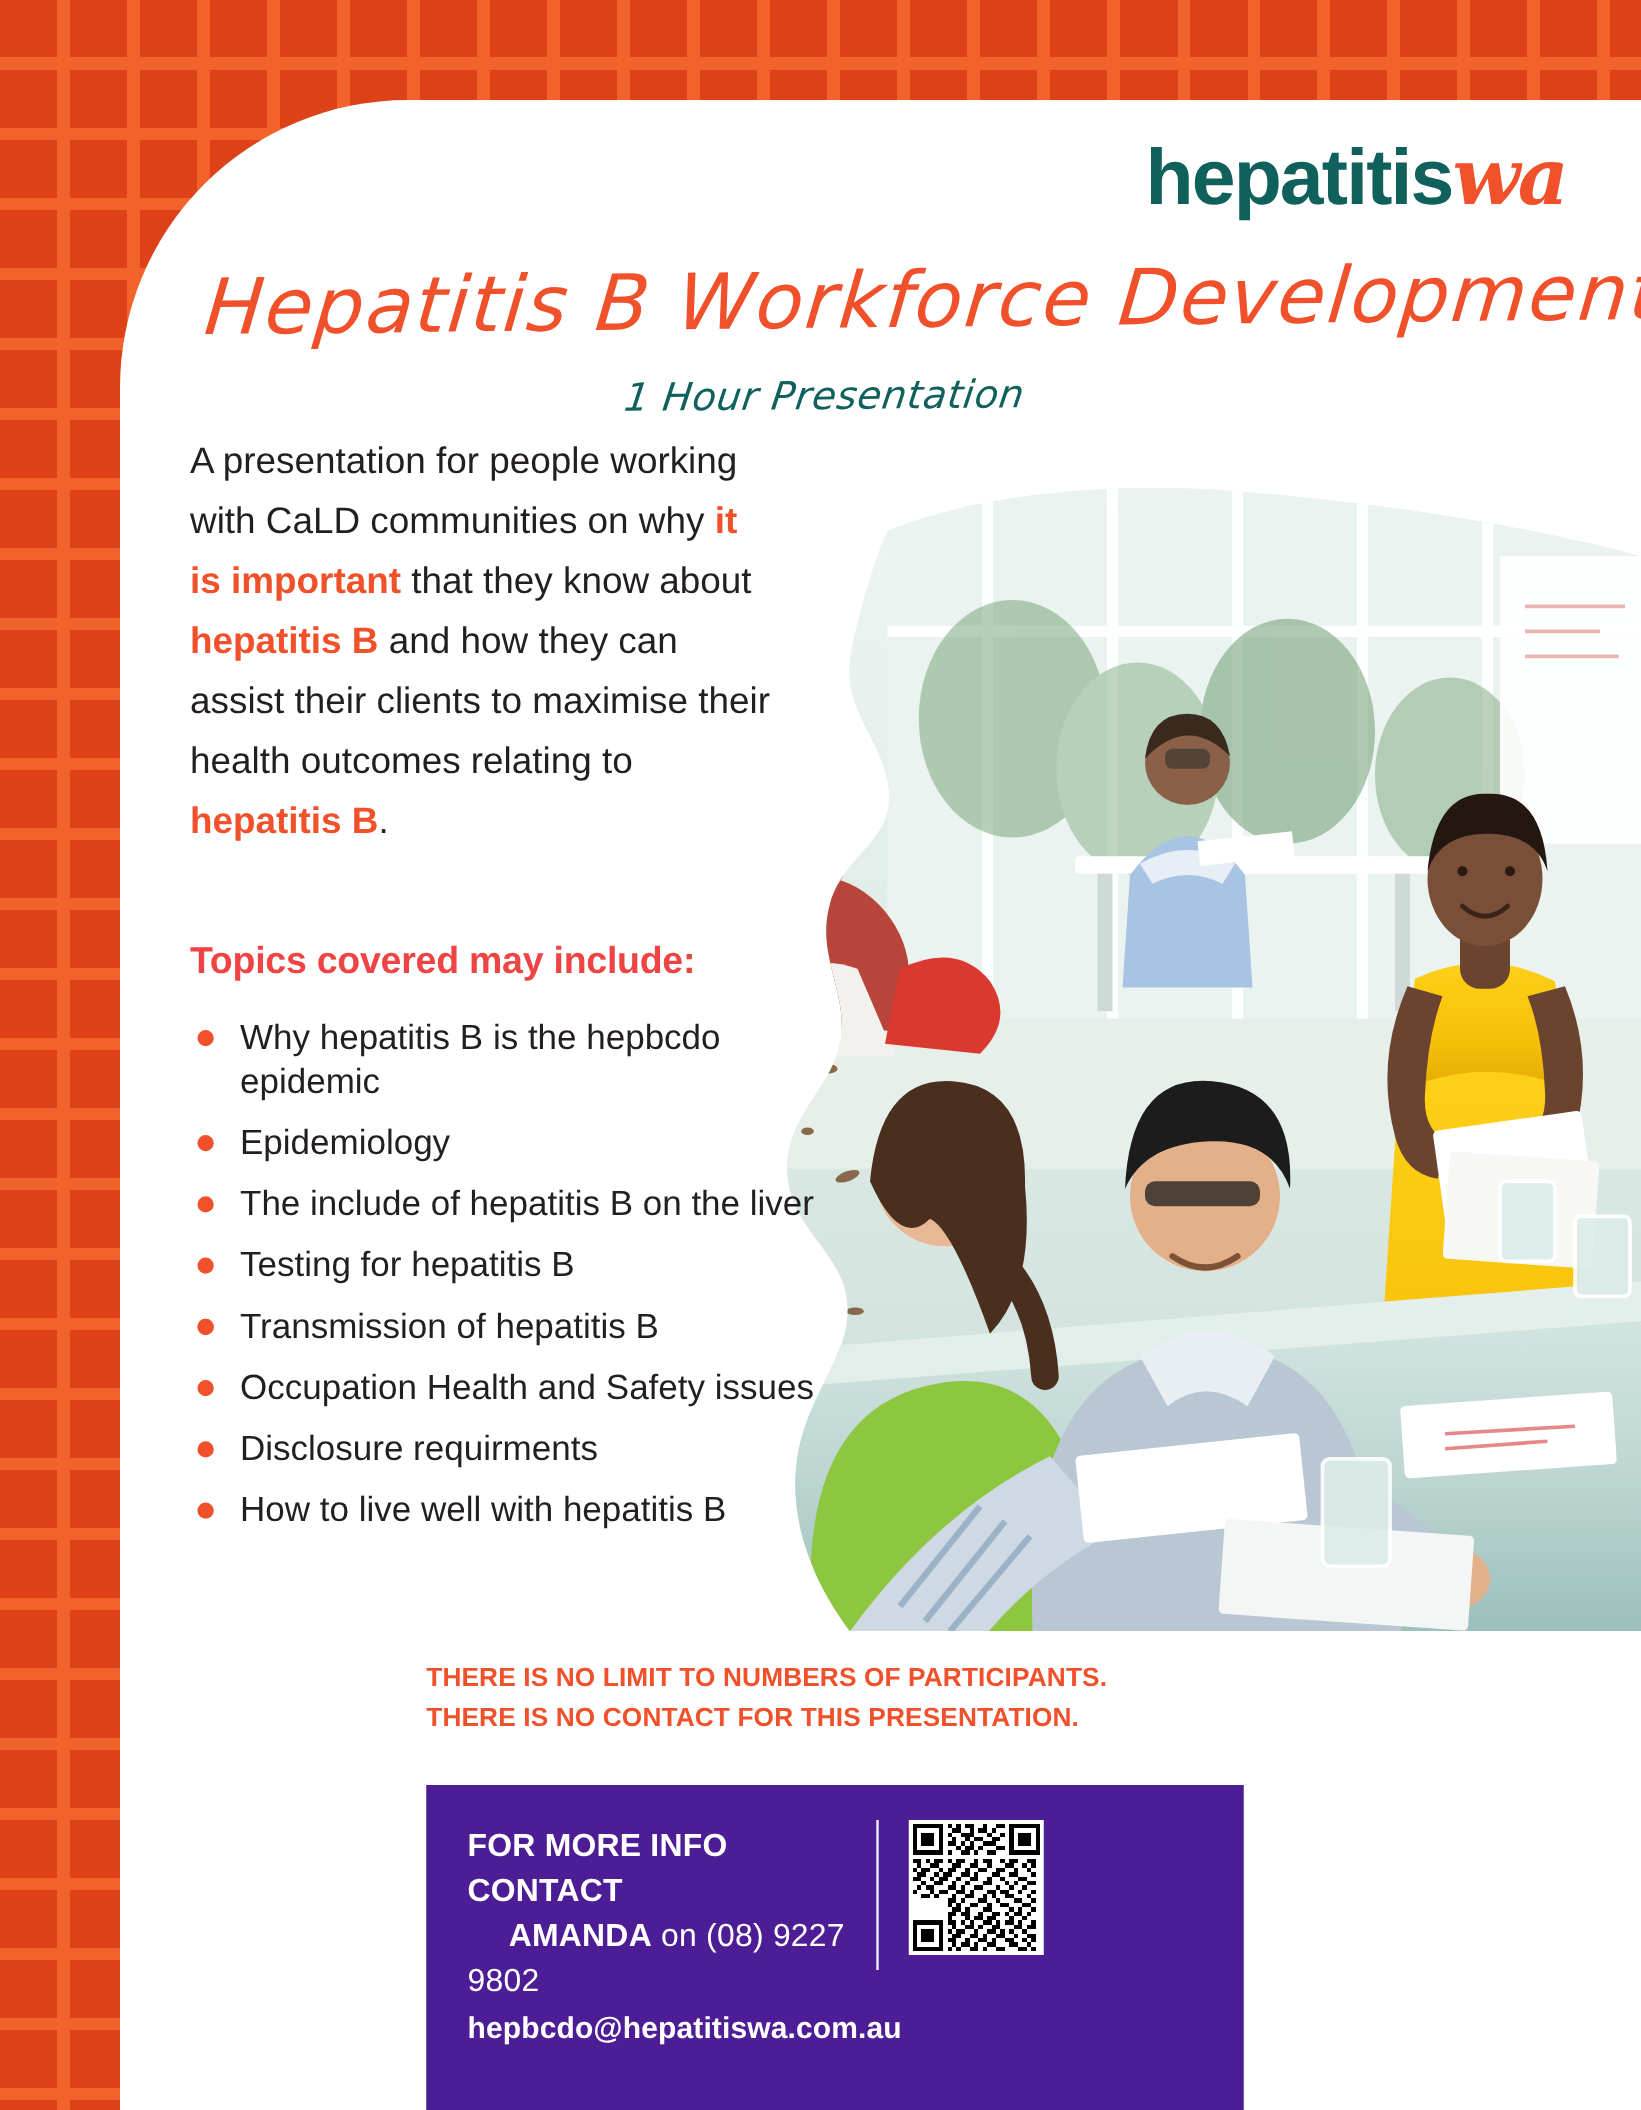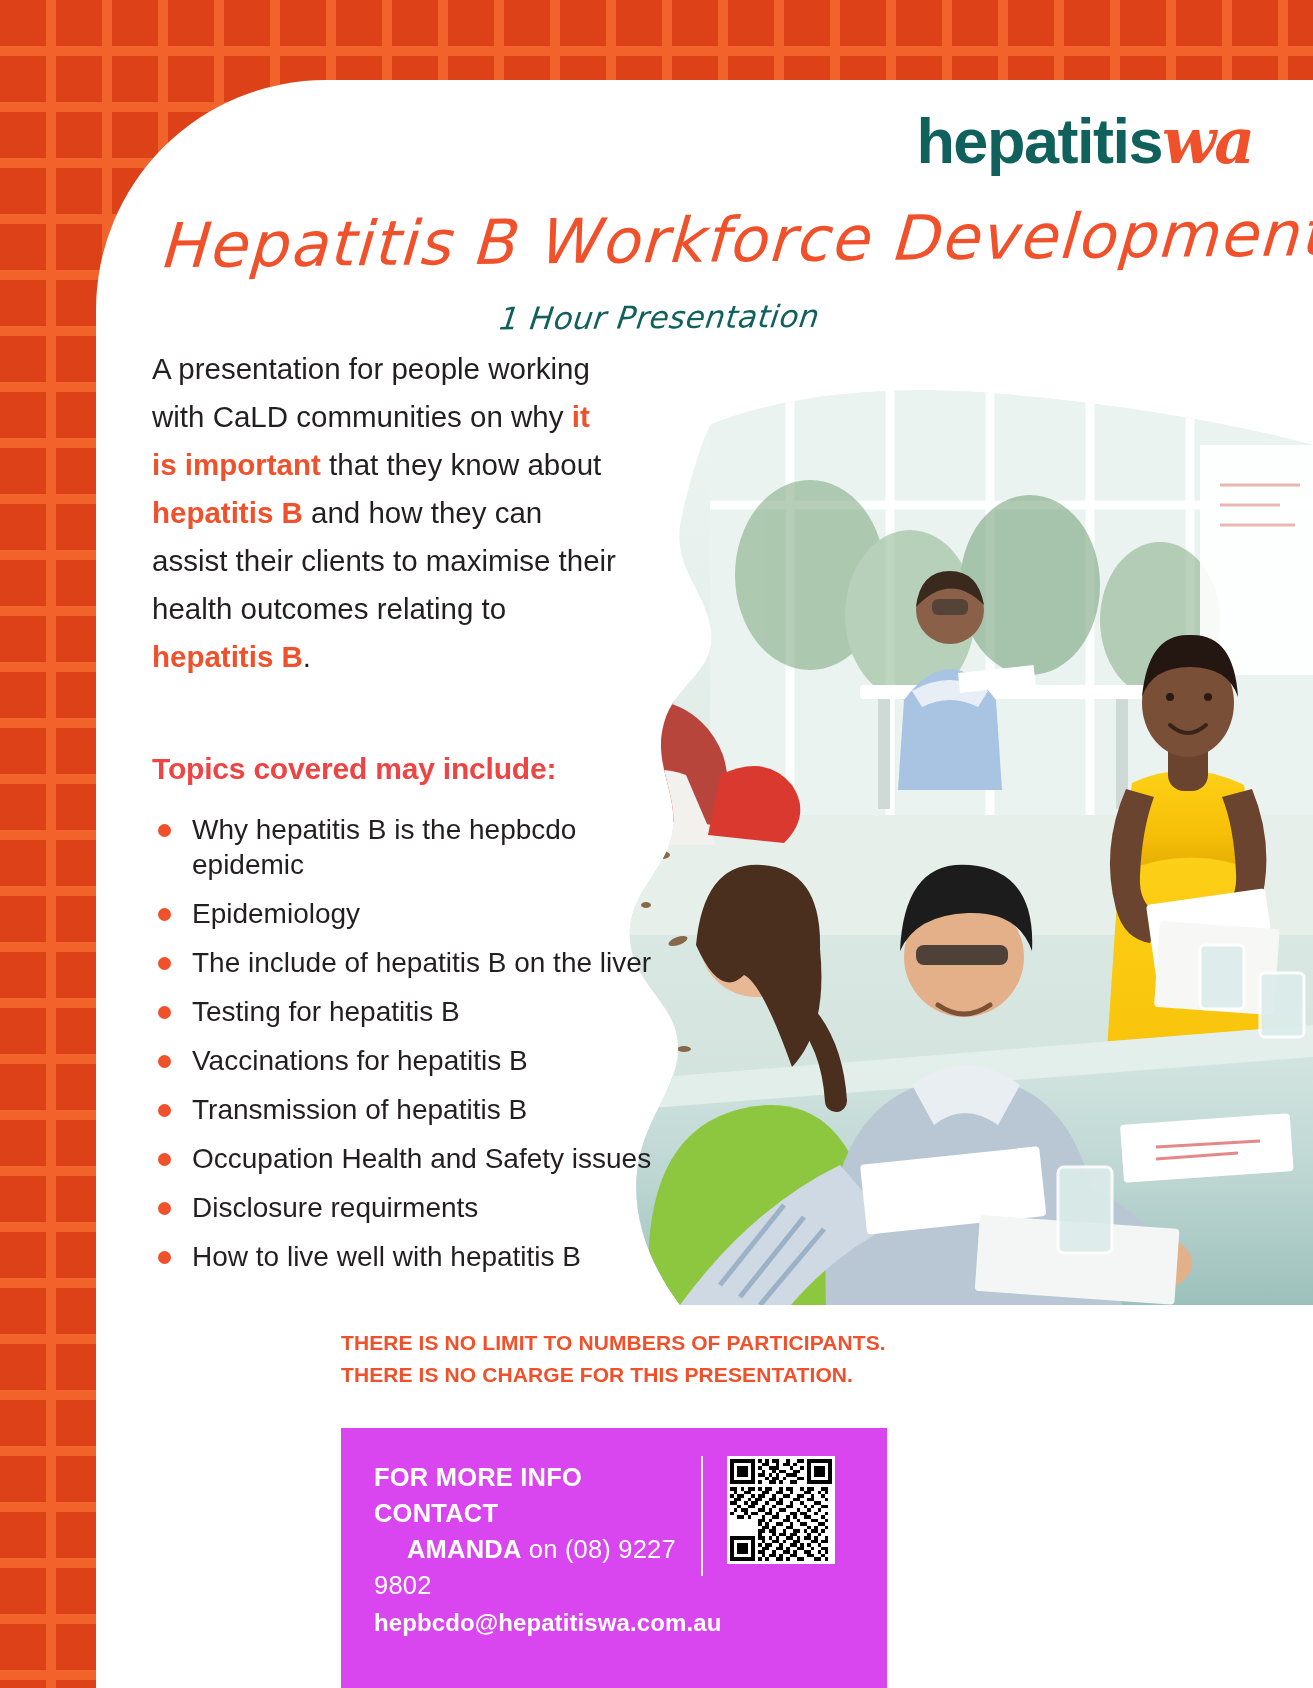--- a/index.html
+++ b/index.html
@@ -112,22 +112,22 @@
 
   
   #notice {
     position:absolute; left:341px; top:1327px; width:700px;
     color:#f0502a; font-size:21px; font-weight:bold; line-height:32px;
     letter-spacing:.1px;
   }
 
   
   #contact-bar {
-    position:absolute; left:341px; top:1428px; width:546px; height:260px;
-    background:#d946ef;
+    position:absolute; left:341px; top:1428px; width:654px; height:260px;
+    background:#4c1d95;
     display:flex; align-items:flex-start;
   }
   #contact-text { padding:31px 0 0 33px; color:#fff; width:360px; }
   #contact-text .l1 { font-size:25.5px; font-weight:bold; line-height:36px; letter-spacing:.2px;}
   #contact-text .l2 { font-size:25.5px; line-height:36px; letter-spacing:.2px;}
   #contact-text .l2 b { font-weight:bold;margin-left:33px; }
   #contact-text .l3 { font-size:24px; line-height:40px; letter-spacing:.1px;font-weight:bold;}
   #contact-divider {
     width:2px; background:#ffffff; height:120px; margin-top:28px;
     opacity:.9;
@@ -317,30 +317,30 @@
 </div>
 
 <p id="intro"><span>A presentation for people working with CaLD communities on why </span><span class="em">it is important</span><span> that they know about </span><span class="em">hepatitis B</span><span> and how they can assist their clients to maximise their health outcomes relating to </span><span class="em">hepatitis B</span><span>.</span></p>
 
 <div id="topics-heading">Topics covered may include:</div>
 <ul id="topics-list">
   <li><span class="dot"></span><span>Why hepatitis B is the hepbcdo epidemic</span></li>
   <li><span class="dot"></span><span>Epidemiology</span></li>
   <li><span class="dot"></span><span>The include of hepatitis B on the liver</span></li>
   <li><span class="dot"></span><span>Testing for hepatitis B</span></li>
-  <li><span class="dot"></span><span>Vaccinations for hepatitis B</span></li>
+  <li><span class="dot"></span></li>
   <li><span class="dot"></span><span>Transmission of hepatitis B</span></li>
   <li><span class="dot"></span><span>Occupation Health and Safety issues</span></li>
   <li><span class="dot"></span><span>Disclosure requirments</span></li>
   <li><span class="dot"></span><span>How to live well with hepatitis B</span></li>
 </ul>
 
 <div id="notice">
   <div>THERE IS NO LIMIT TO NUMBERS OF PARTICIPANTS.</div>
-  <div>THERE IS NO CHARGE FOR THIS PRESENTATION.</div>
+  <div>THERE IS NO CONTACT FOR THIS PRESENTATION.</div>
 </div>
 
 <div id="contact-bar">
   <div id="contact-text">
     <div class="l1">FOR MORE INFO CONTACT</div>
     <div class="l2"><b>AMANDA</b><span> on </span><span>(08) 9227 9802</span></div>
     <div class="l3">hepbcdo@hepatitiswa.com.au</div>
   </div>
   <div id="contact-divider"></div>
   <div id="qr">

